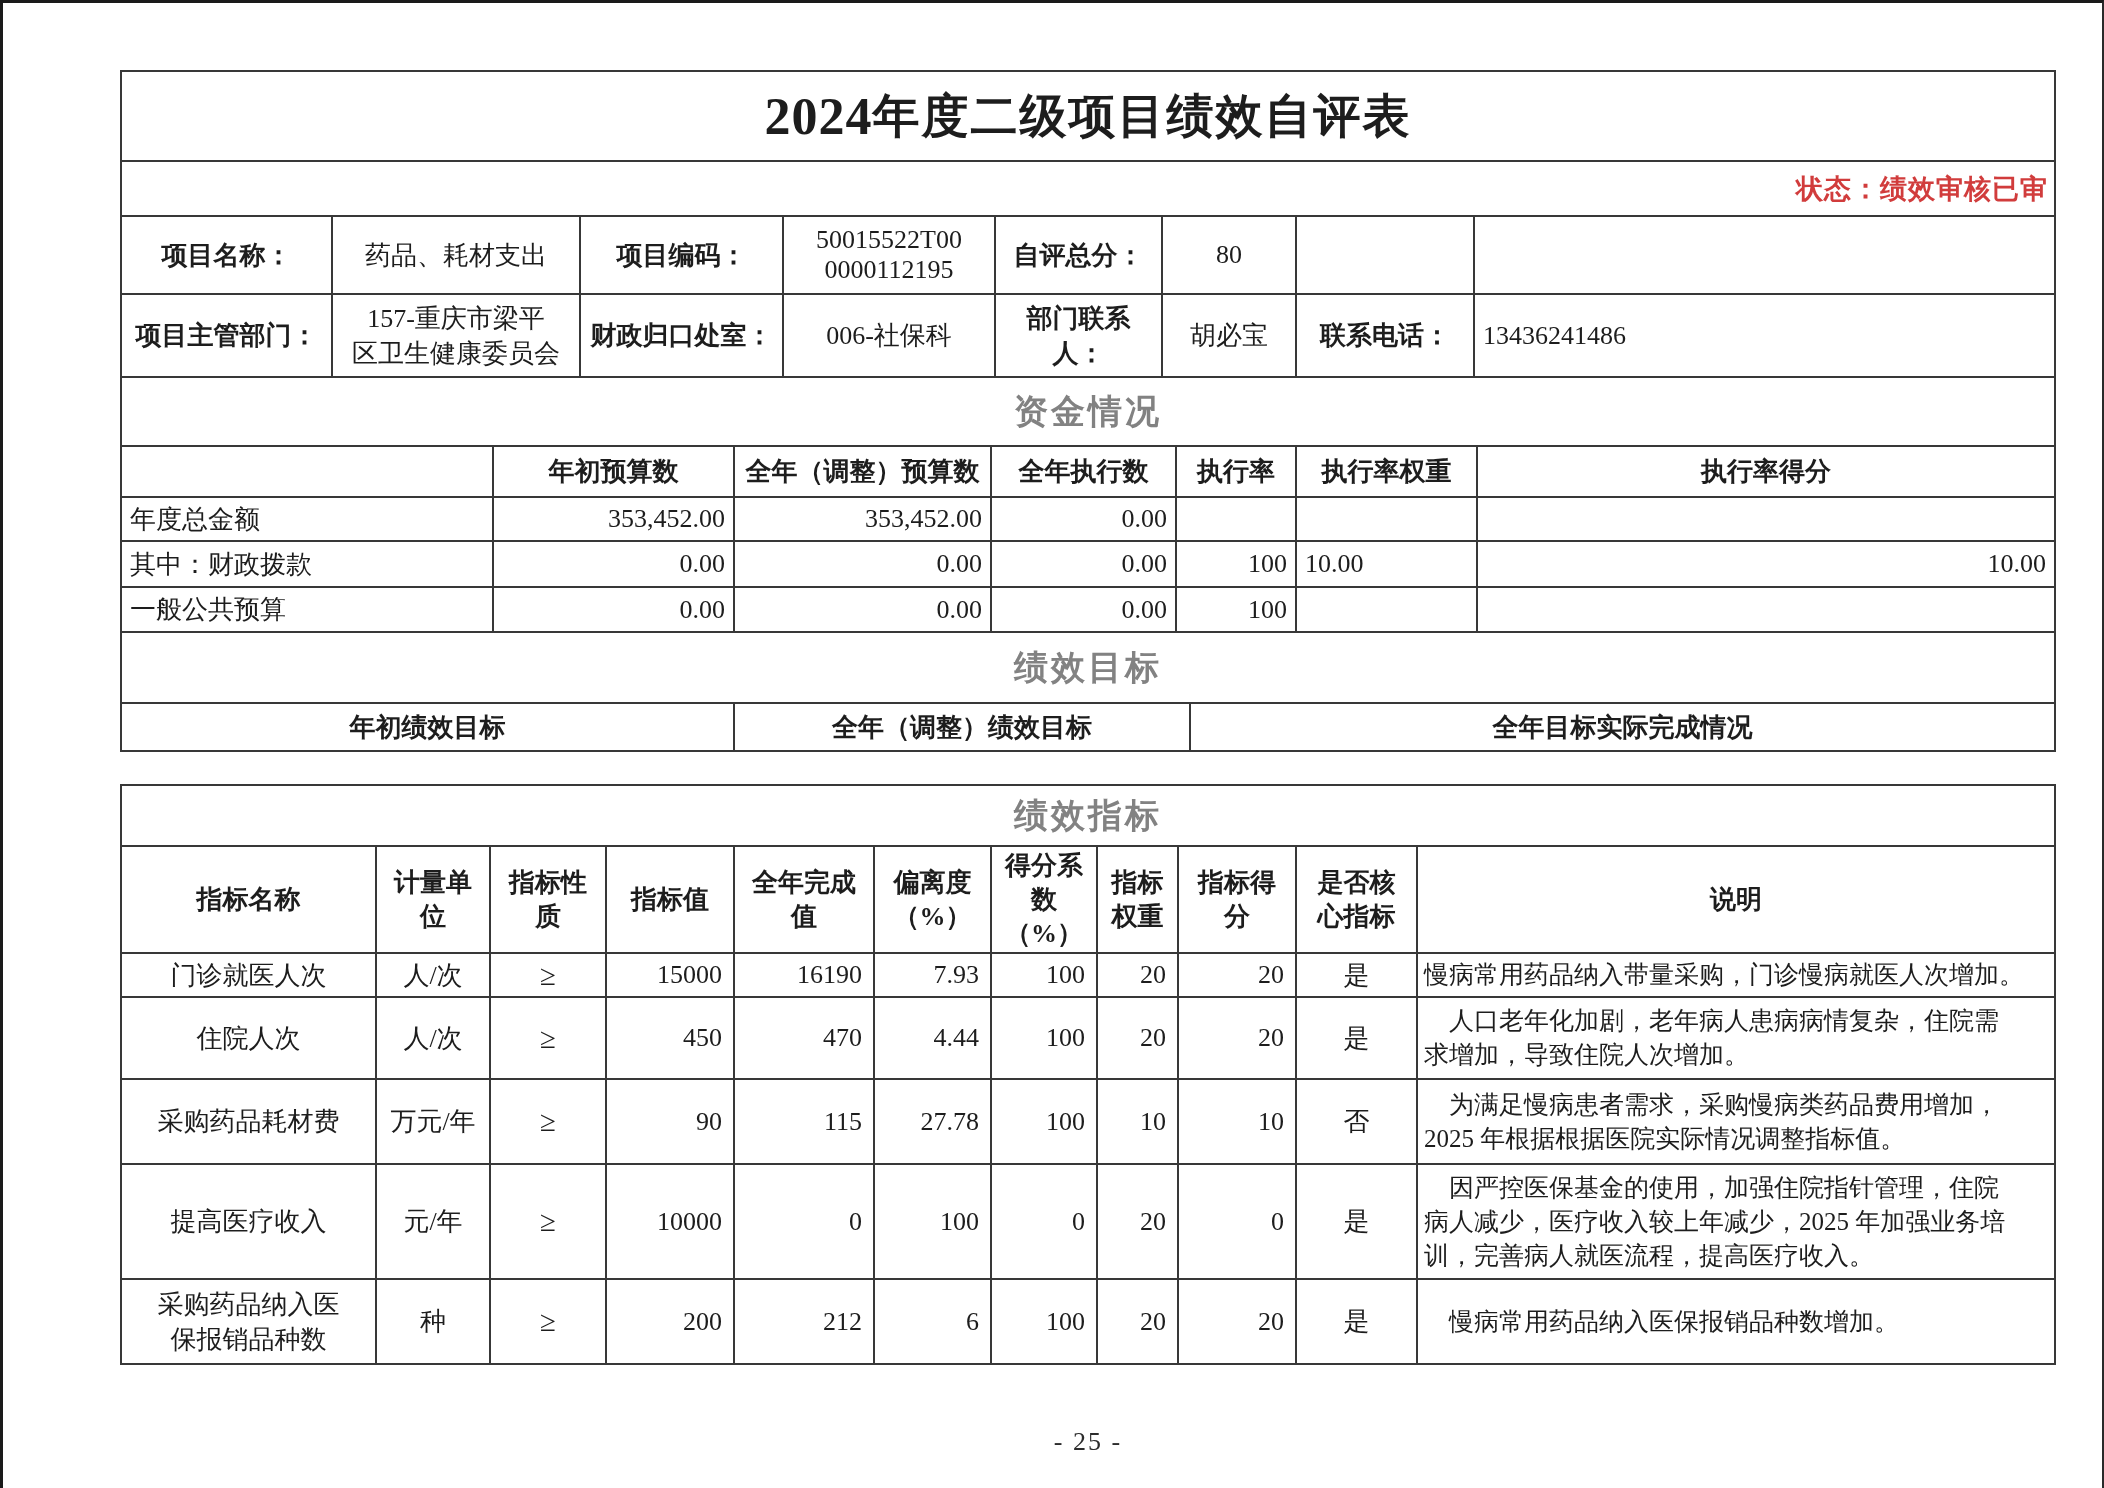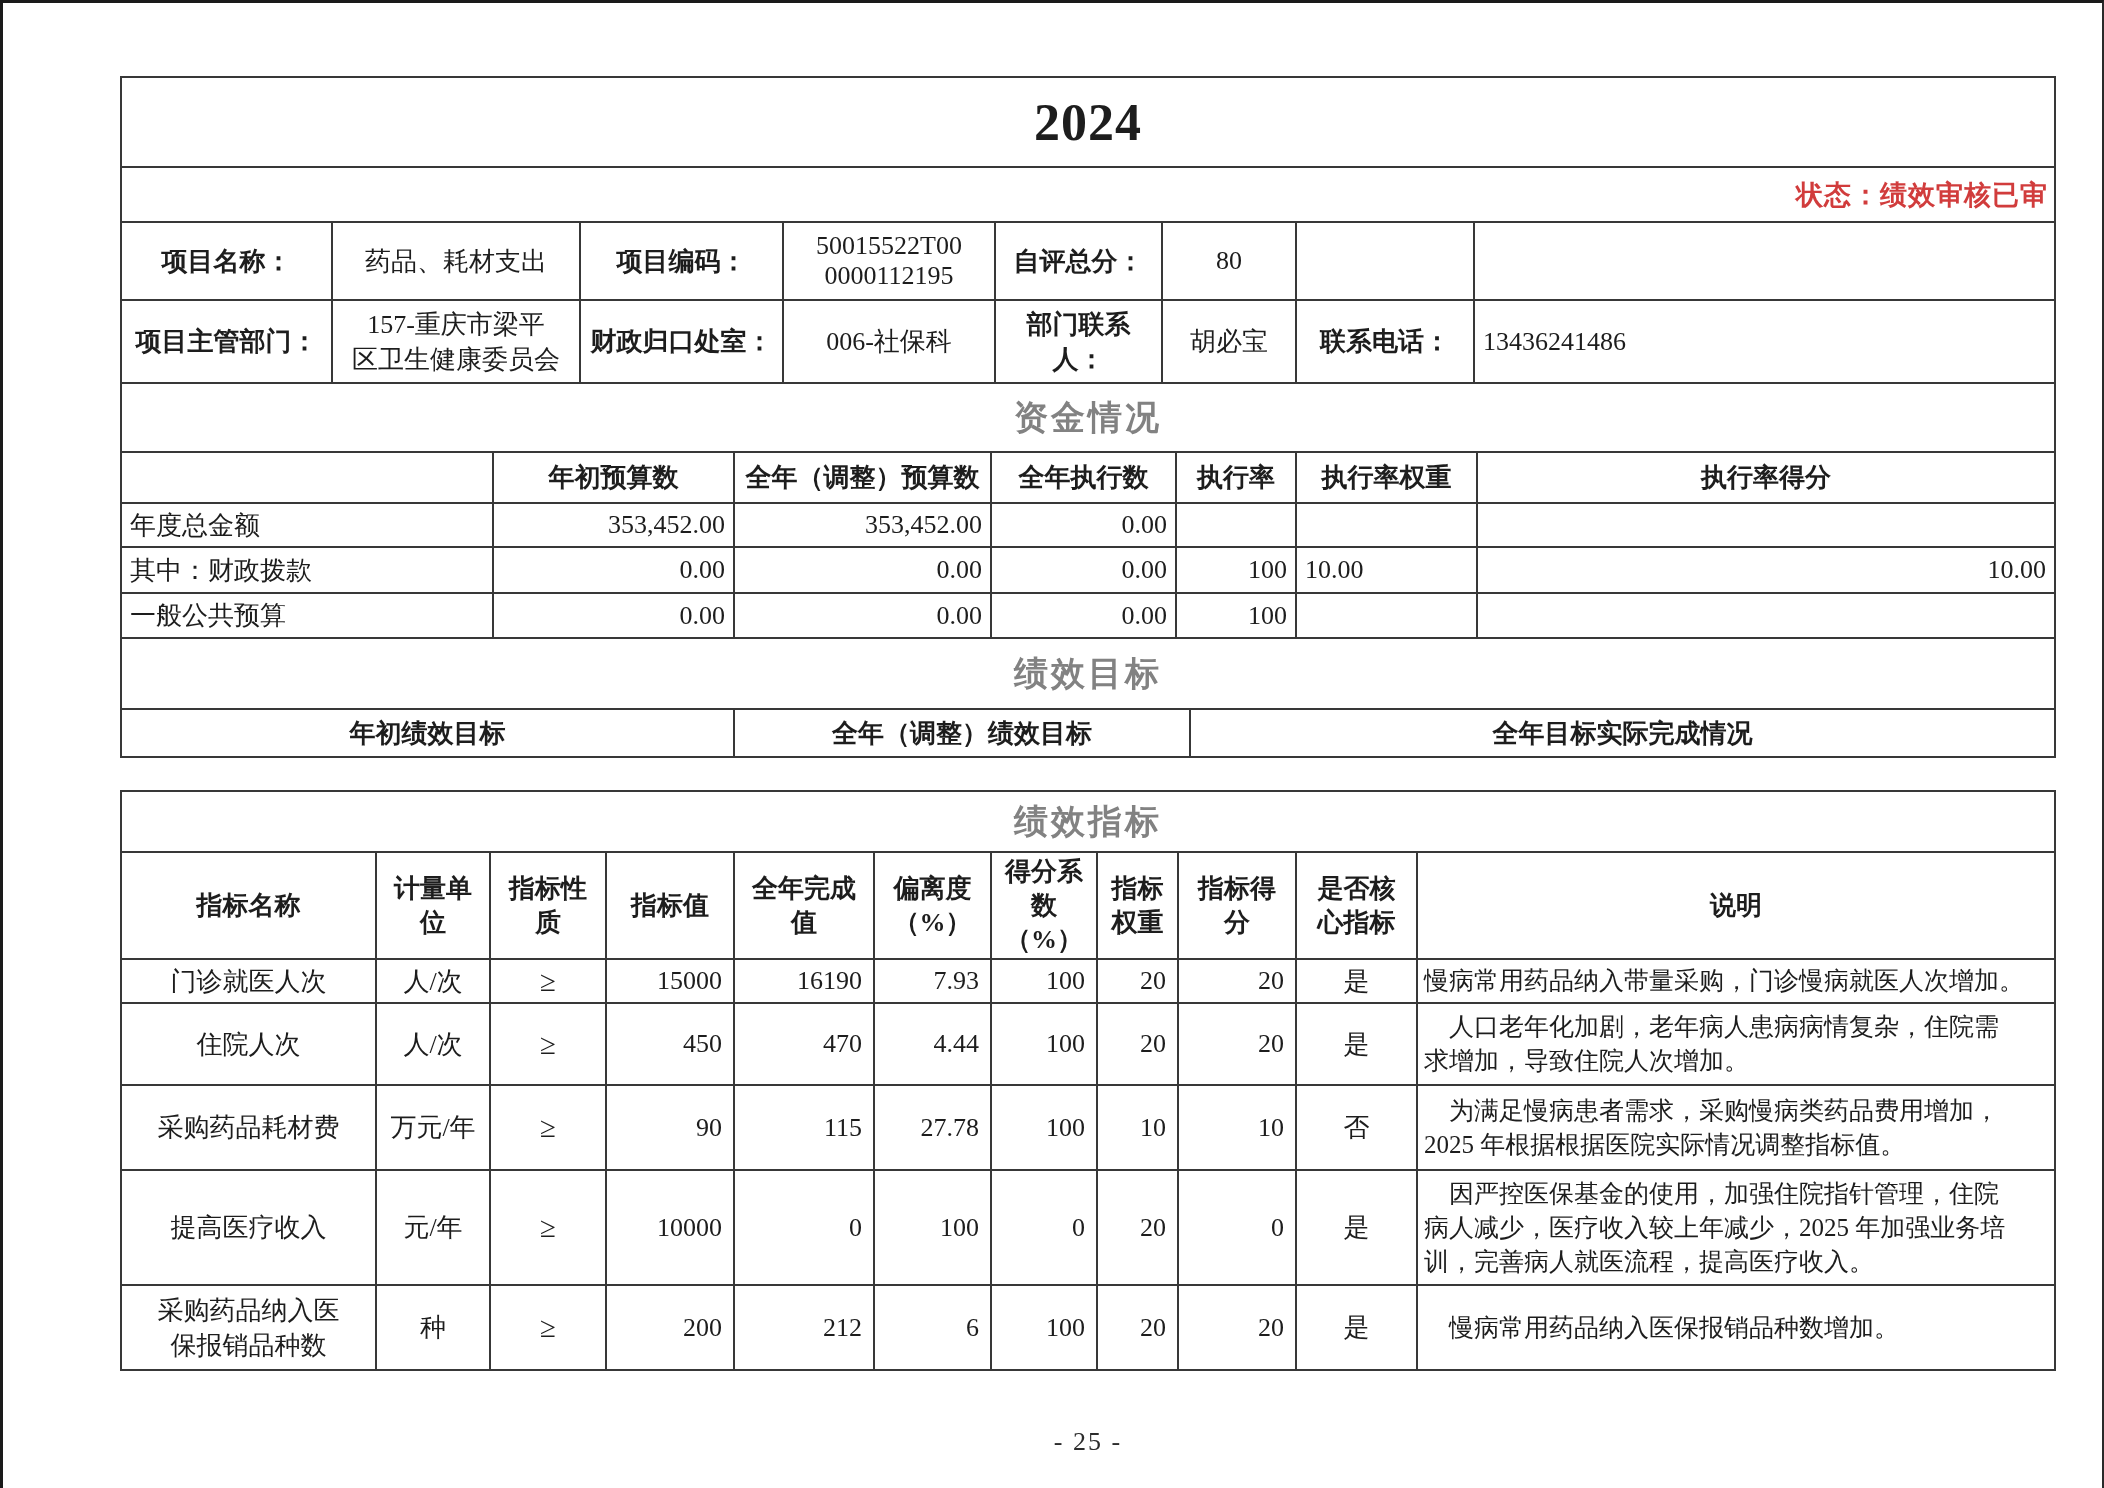--- a/index.html
+++ b/index.html
@@ -5,21 +5,21 @@
   html,body{margin:0;padding:0;background:#ffffff;}
   body{
     width:2104px;height:1488px;position:relative;overflow:hidden;
     font-family:"Liberation Serif","DejaVu Serif",serif;
     color:#1d1d1d;
   }
   .page{
     position:absolute;inset:0;
     border-top:3px solid #1a1a1a;border-left:3px solid #1a1a1a;border-right:2px solid #2a2a2a;
   }
-  .doc{position:absolute;left:117px;top:73px;width:1936px;box-sizing:border-box;}
+  .doc{position:absolute;left:117px;top:67px;width:1936px;box-sizing:border-box;}
   .doc *{box-sizing:border-box;}
 
   .row-title{
     height:92px;border:2px solid #383838;
     display:flex;align-items:center;justify-content:center;
   }
   .t-year{font-weight:bold;font-size:52px;letter-spacing:1px;}
   .t-rest{font-weight:bold;font-size:47px;letter-spacing:2px;}
 
   .row-status{
@@ -87,20 +87,21 @@
   }
 </style>
 </head>
 <body>
 
 <div class="page">
   <div class="doc">
 
     <div class="row-title">
       <span class="t-year">2024</span>
+        <span class="t-rest"> 年度二级项目绩效自评表</span>
     </div>
 
     <div class="row-status">
       <span class="status-text">状态：绩效审核已审</span>
     </div>
 
     <table class="tbl info-tbl">
       <colgroup>
         <col style="width:211px">
           <col style="width:248px">

